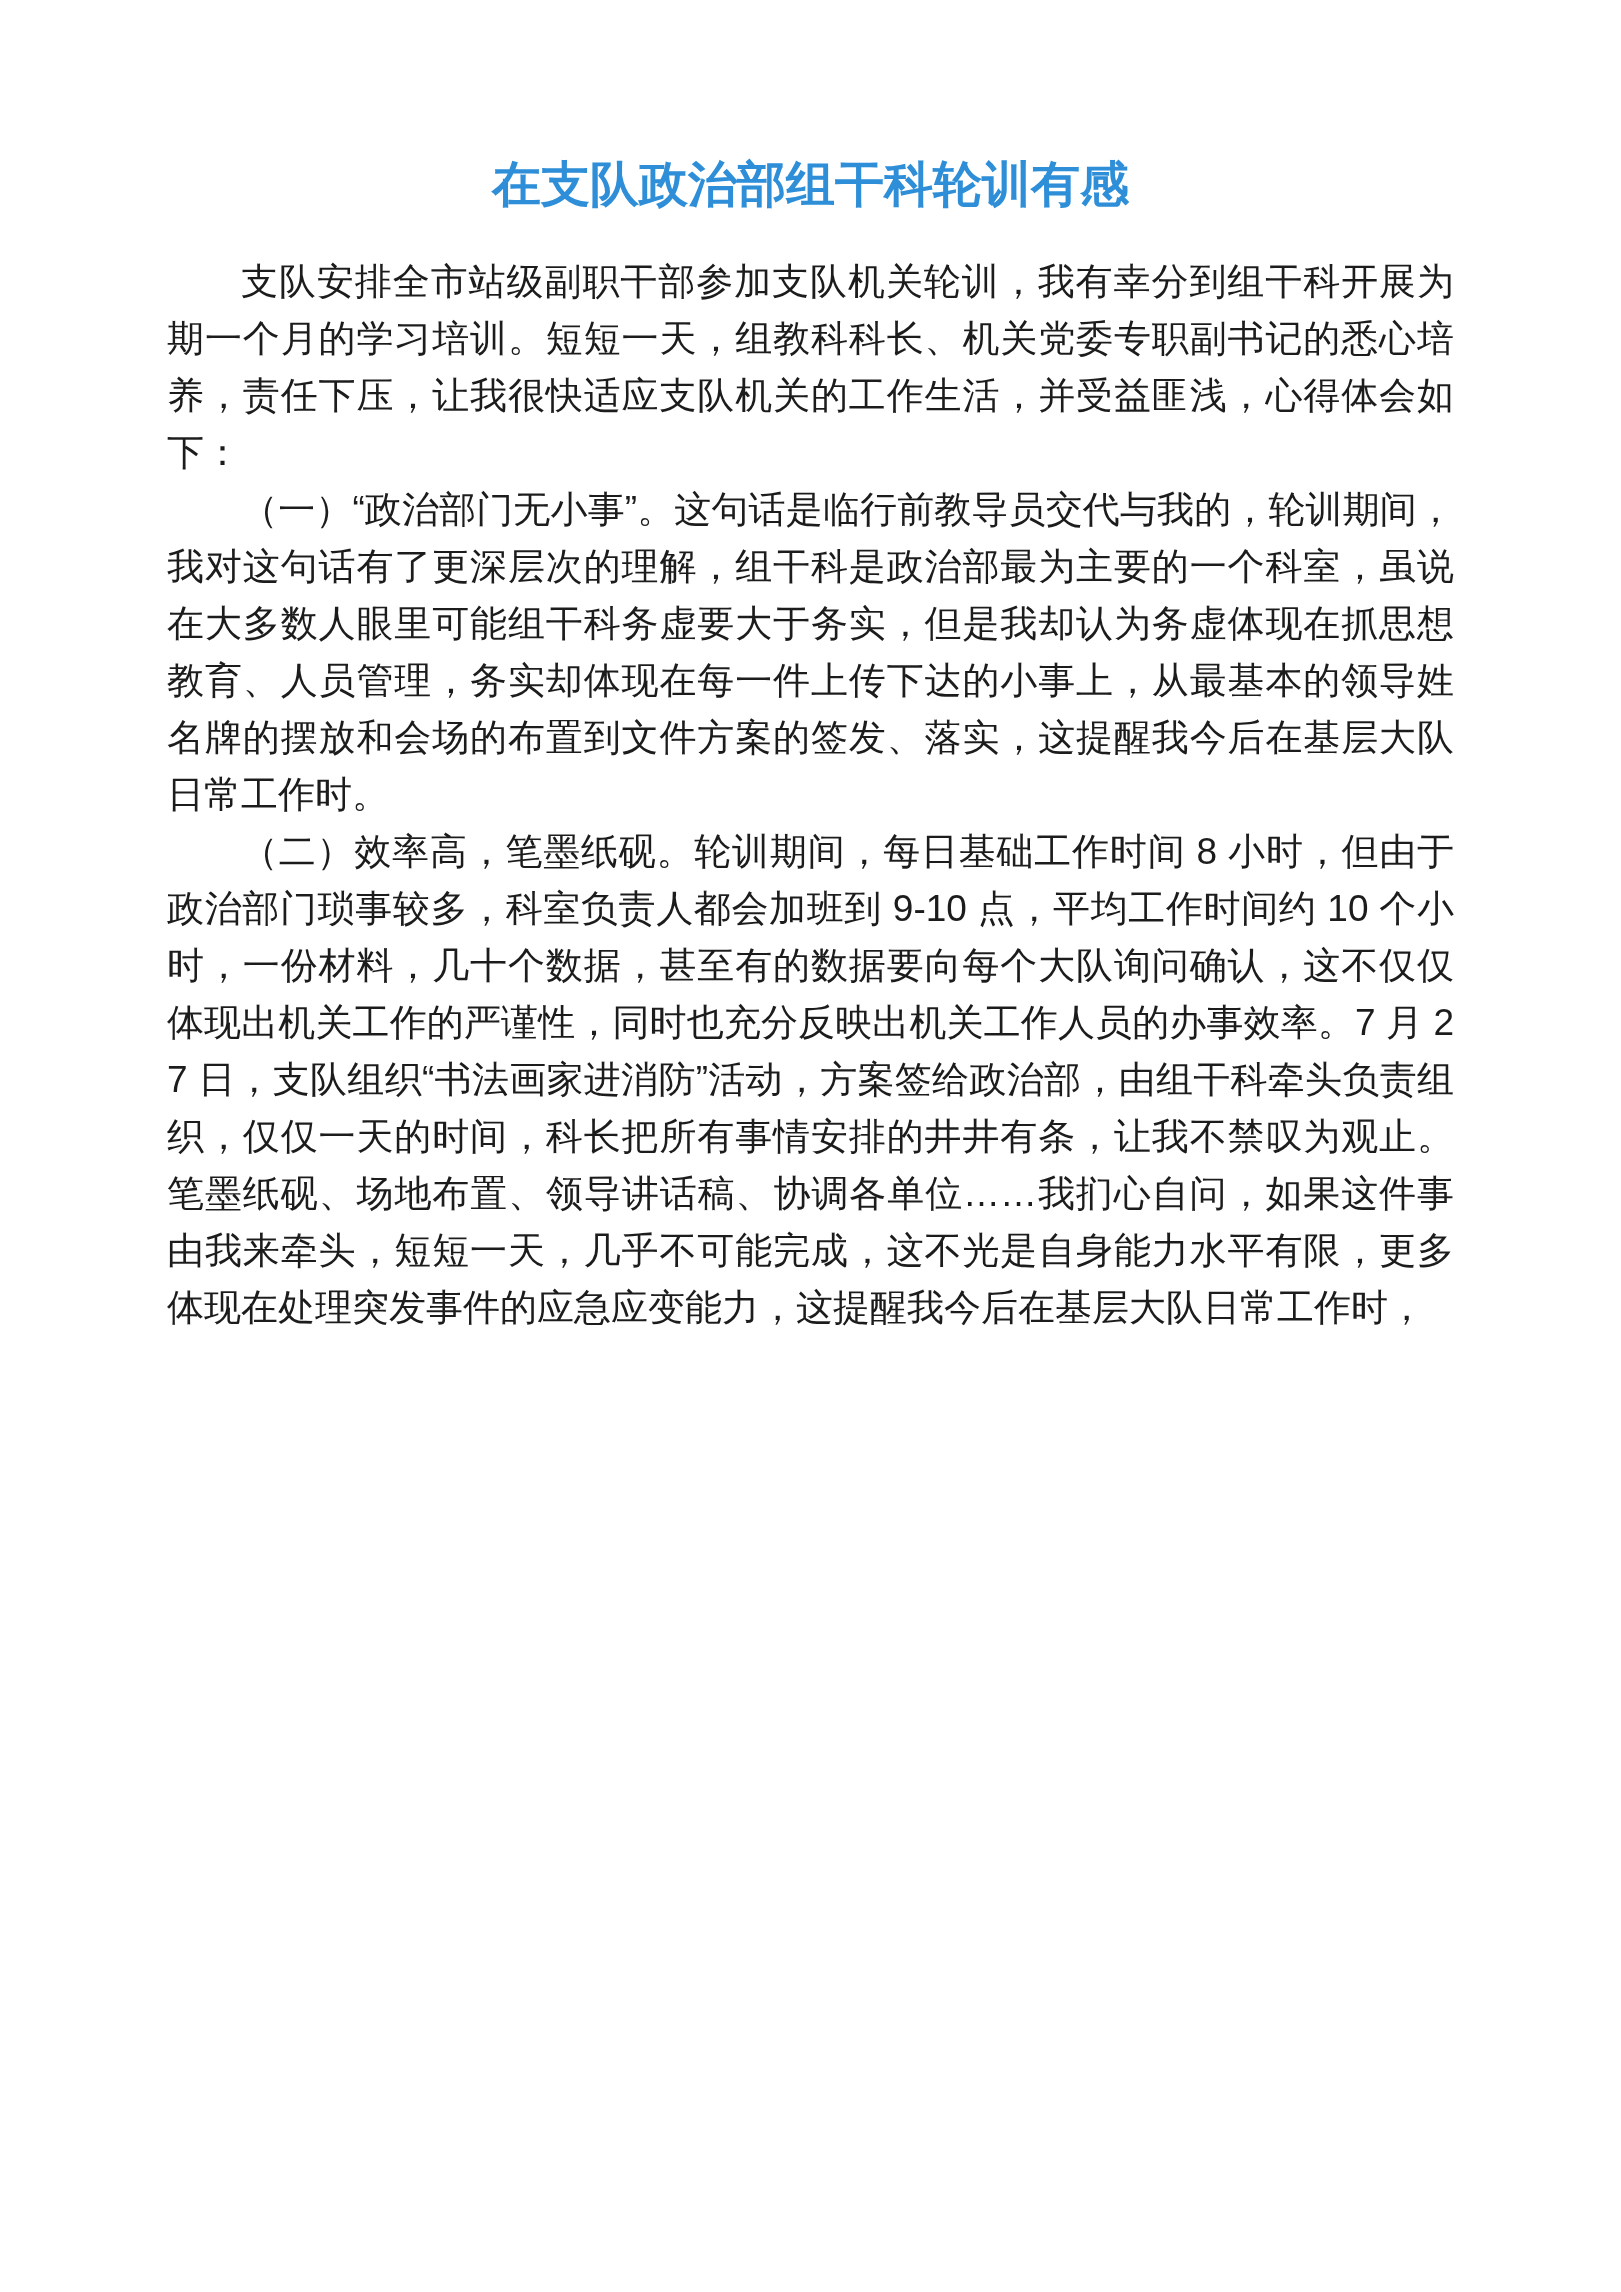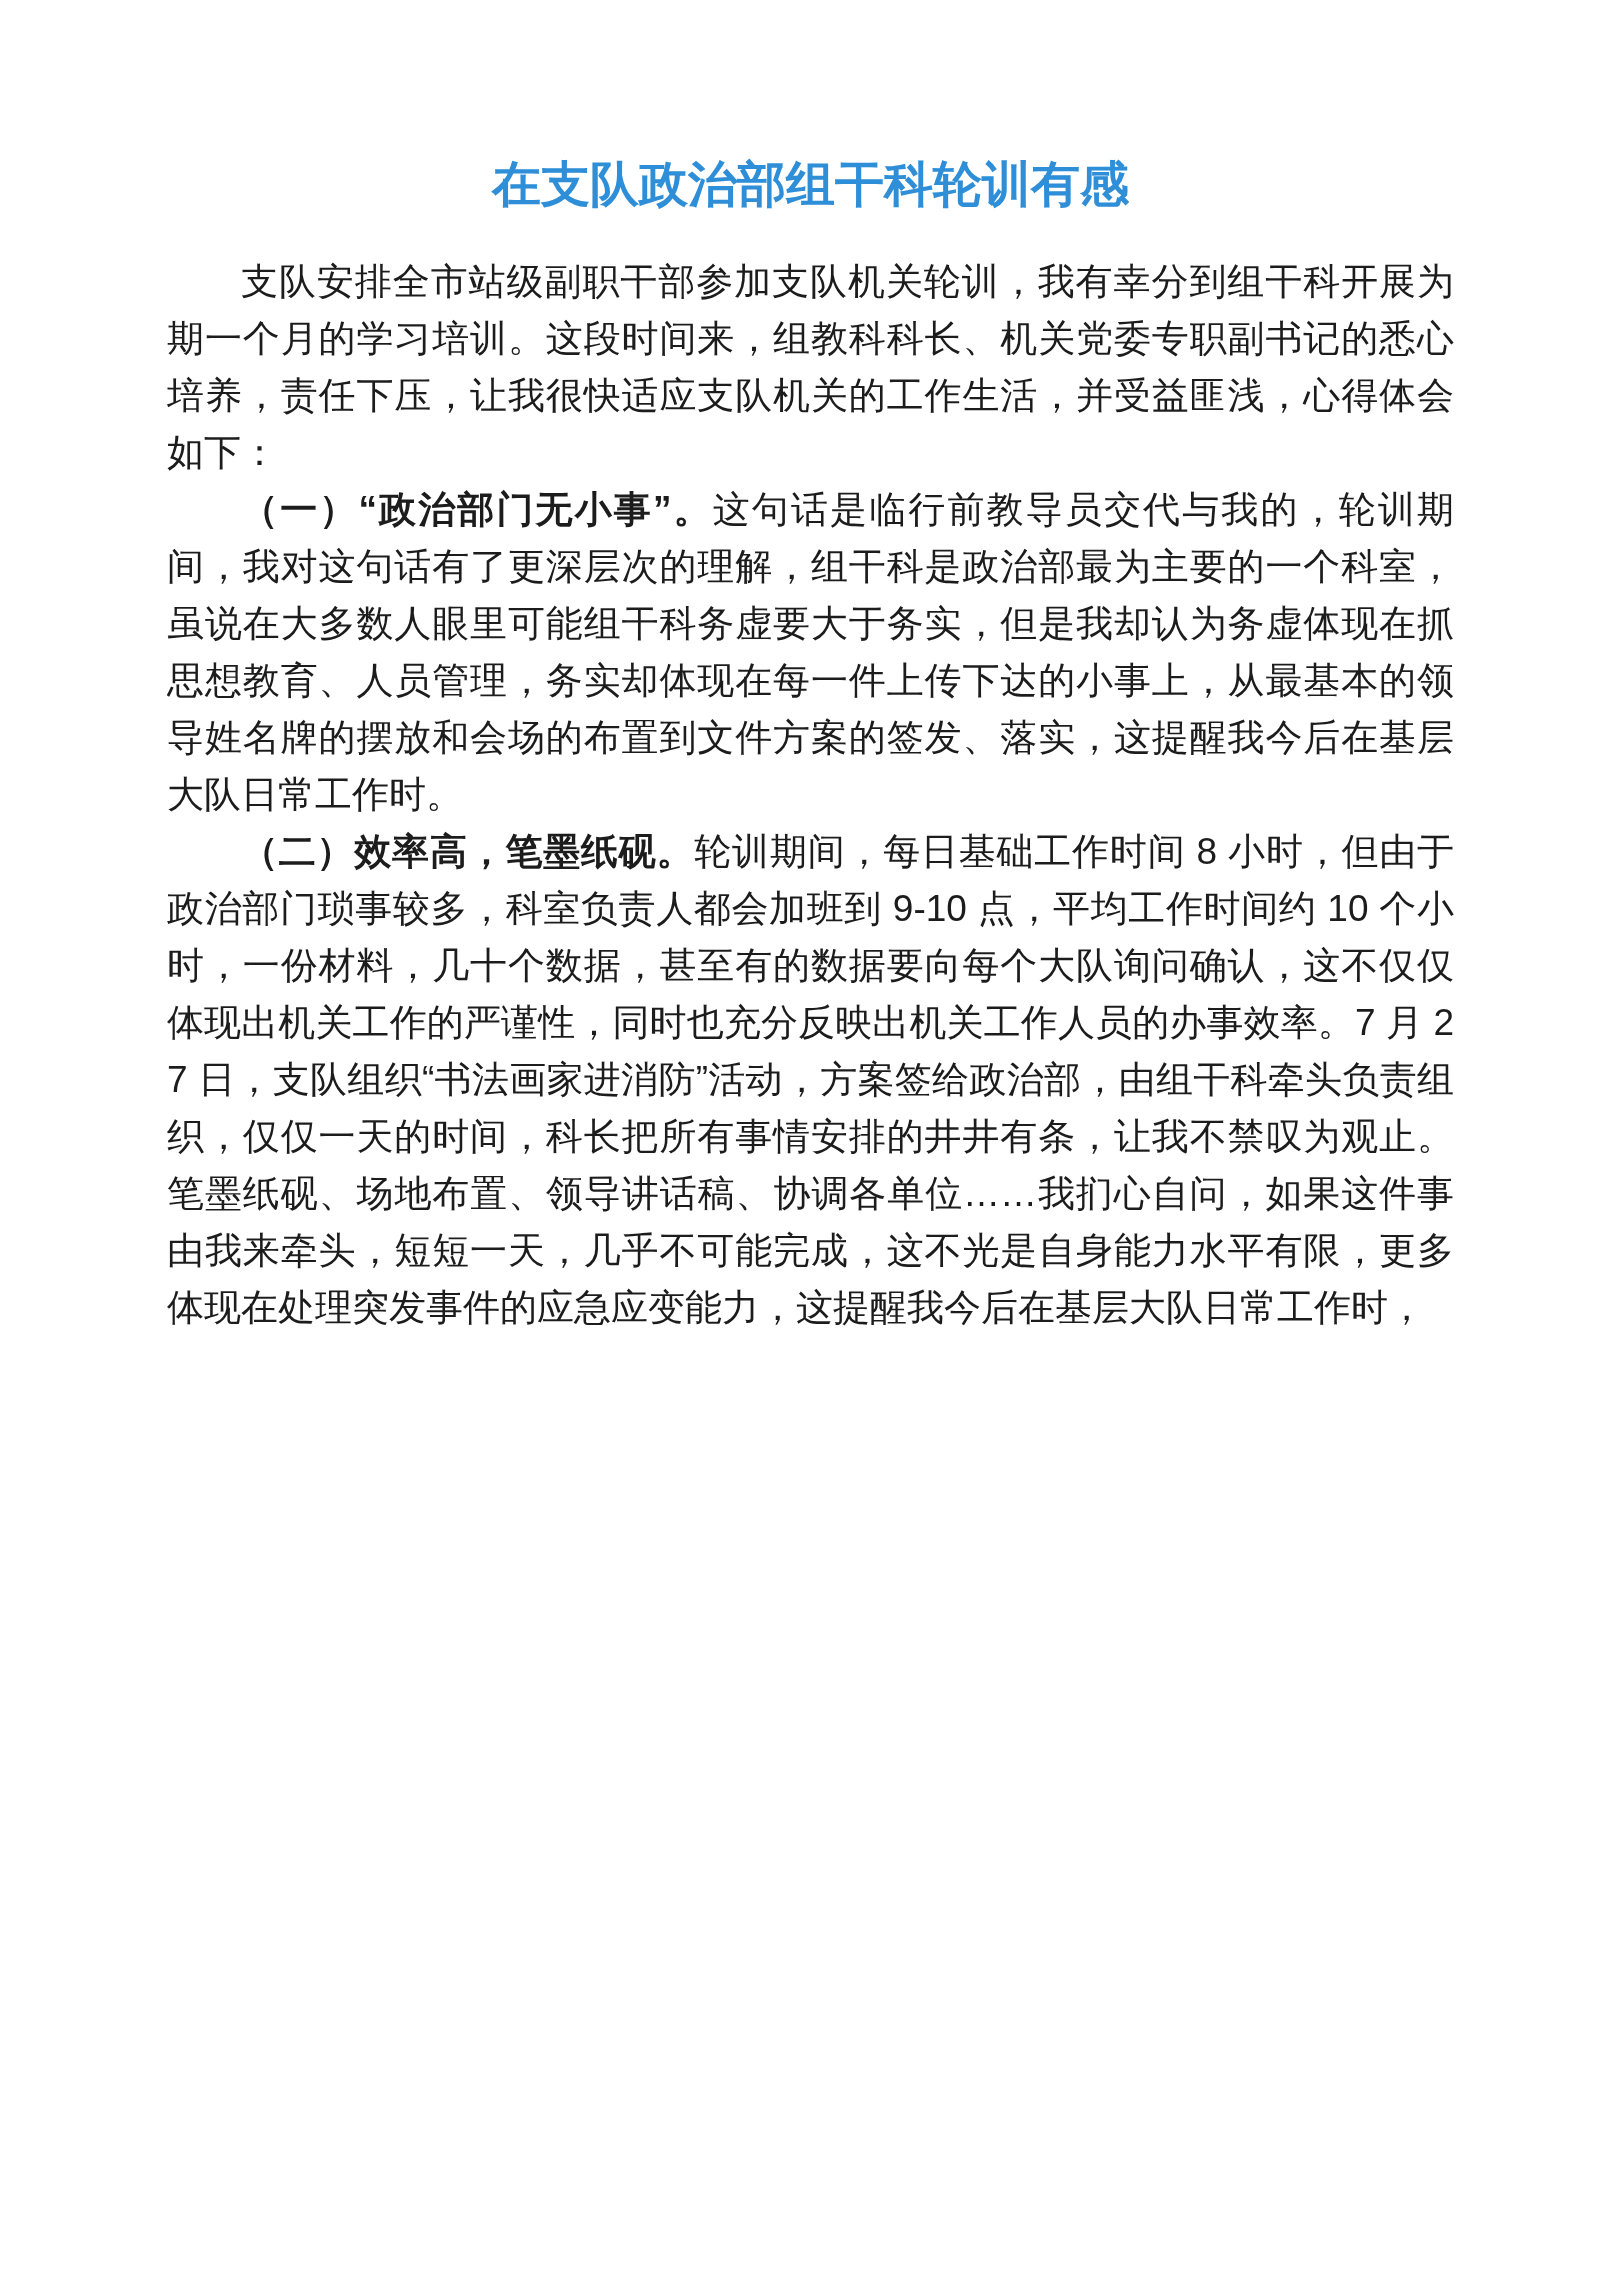--- a/index.html
+++ b/index.html
@@ -39,31 +39,31 @@
       word-break: break-all;
     }
     .heading {
       margin: 0;
       font-size: 37px;
       line-height: 57px;
       font-weight: bold;
       text-indent: 2em;
     }
     .lead {
-      font-weight: bold;
+      font-weight: normal;
     }
   </style>
 </head>
 <body>
 
 <div class="page">
 
   <h1 class="doc-title">在支队政治部组干科轮训有感</h1>
 
-  <p class="para">支队安排全市站级副职干部参加支队机关轮训，我有幸分到组干科开展为期一个月的学习培训。这段时间来，组教科科长、机关党委专职副书记的悉心培养，责任下压，让我很快适应支队机关的工作生活，并受益匪浅，心得体会如下：</p>
+  <p class="para">支队安排全市站级副职干部参加支队机关轮训，我有幸分到组干科开展为期一个月的学习培训。短短一天，组教科科长、机关党委专职副书记的悉心培养，责任下压，让我很快适应支队机关的工作生活，并受益匪浅，心得体会如下：</p>
 
 
   <p class="para"><span class="lead">（一）“政治部门无小事”。</span><span>这句话是临行前教导员交代与我的，轮训期间，我对这句话有了更深层次的理解，组干科是政治部最为主要的一个科室，虽说在大多数人眼里可能组干科务虚要大于务实，但是我却认为务虚体现在抓思想教育、人员管理，务实却体现在每一件上传下达的小事上，从最基本的领导姓名牌的摆放和会场的布置到文件方案的签发、落实，这提醒我今后在基层大队日常工作时。</span></p>
 
   <p class="para"><span class="lead">（二）效率高，笔墨纸砚。</span><span>轮训期间，每日基础工作时间 8 小时，但由于政治部门琐事较多，科室负责人都会加班到 9-10 点，平均工作时间约 10 个小时，一份材料，几十个数据，甚至有的数据要向每个大队询问确认，这不仅仅体现出机关工作的严谨性，同时也充分反映出机关工作人员的办事效率。7 月 27 日，支队组织“书法画家进消防”活动，方案签给政治部，由组干科牵头负责组织，仅仅一天的时间，科长把所有事情安排的井井有条，让我不禁叹为观止。笔墨纸砚、场地布置、领导讲话稿、协调各单位……我扪心自问，如果这件事由我来牵头，短短一天，几乎不可能完成，这不光是自身能力水平有限，更多体现在处理突发事件的应急应变能力，这提醒我今后在基层大队日常工作时，</span></p>
 
 </div>
 
 
 </body></html>

